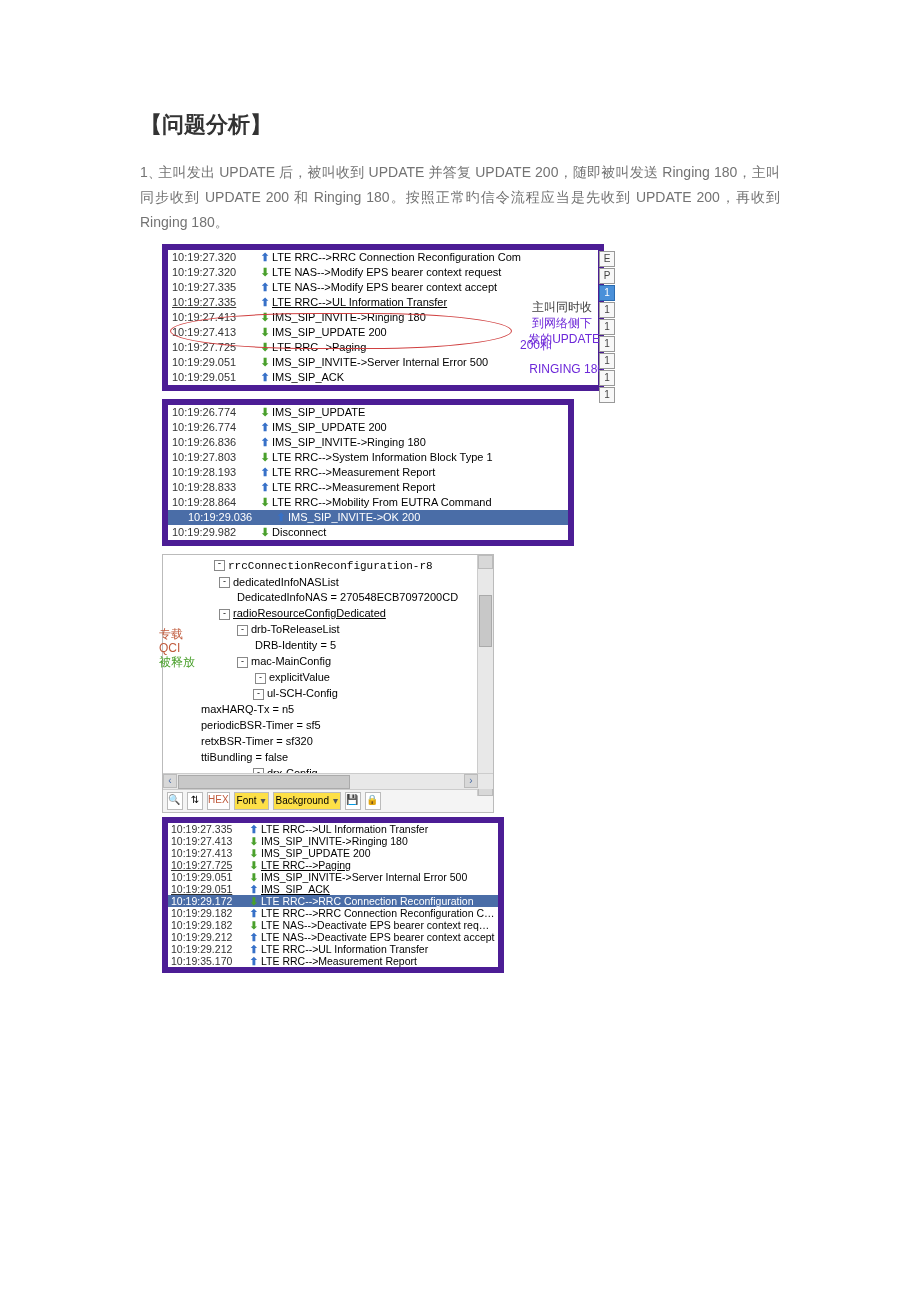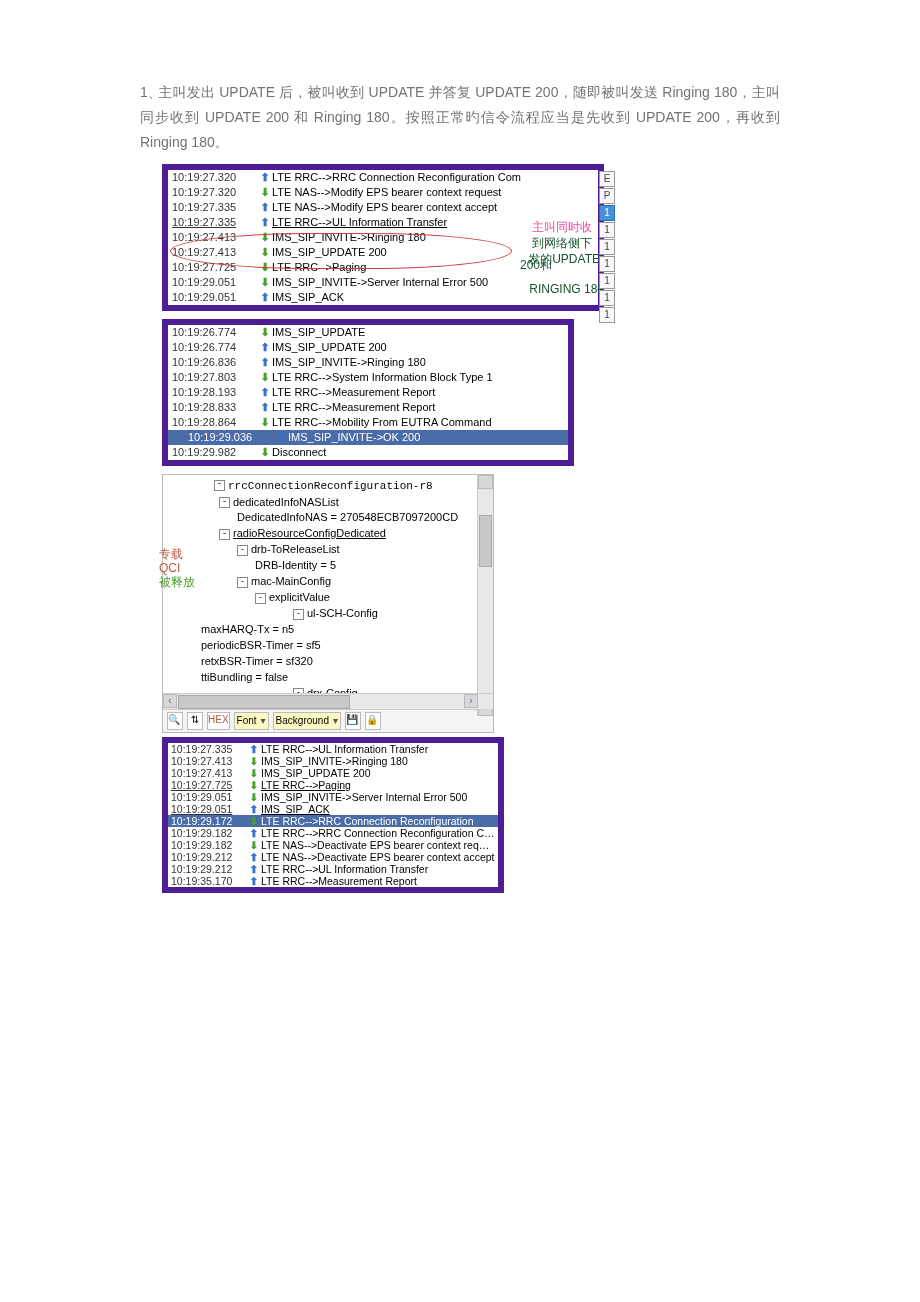--- a/index.html
+++ b/index.html
@@ -80,25 +80,25 @@
   .underline { text-decoration: underline; }
   .oval {
     position:absolute;
     border:1px solid #d04040;
     border-radius:50%/60%;
     pointer-events:none;
   }
   .annot {
     position:absolute;
     font-size:12px;
-    color:#14532d;
+    color:#6d28d9;
     line-height:1.2;
     text-align:left;
   }
-  .annot.blue { color:#ec4899; }
+  .annot.blue { color:#404040; }
 
   
   .tree-wrap {
     margin-left:22px;
     width:330px;
     border:1px solid #bbb;
     font-family: Tahoma, Geneva, sans-serif;
     font-size:11px;
     position:relative;
     margin-bottom:4px;
@@ -110,39 +110,39 @@
     padding:4px 0 4px 38px;
     line-height:1.45;
     color:#000;
   }
   .tree-body .node { white-space:nowrap; }
   .box { display:inline-block;width:9px;height:9px;border:1px solid #888;line-height:7px;font-size:9px;text-align:center;margin-right:3px;vertical-align:middle;background:#fff;}
   .tree-body .t1 { margin-left:13px;font-family:Liberation Mono, monospace; }
   .tree-body .t2 { margin-left:18px; }
   .tree-body .t3 { margin-left:36px; }
   .tree-body .t4 { margin-left:54px; }
-  .tree-body .t5 { margin-left:92px; }
+  .tree-body .t5 { margin-left:52px; }
   .tree-body .t6 { }
   .tree-scroll-v {
     position:absolute;right:0;top:0;bottom:16px;width:15px;background:#e8e8e8;border-left:1px solid #ccc;
   }
   .tree-scroll-v::before{content:"";position:absolute;top:0;left:0;right:0;height:14px;background:#d8d8d8;border:1px solid #bbb;box-sizing:border-box;}
   .tree-scroll-v::after{content:"";position:absolute;bottom:0;left:0;right:0;height:14px;background:#d8d8d8;border:1px solid #bbb;box-sizing:border-box;}
   .thumb-v{position:absolute;left:1px;right:1px;top:40px;height:50px;background:#c8c8c8;border:1px solid #aaa;}
   .tree-scroll-h {
     height:15px;background:#e8e8e8;border-top:1px solid #ccc;position:relative;
   }
   .tree-scroll-h .lb,.tree-scroll-h .rb{position:absolute;top:0;width:14px;height:14px;background:#d8d8d8;border:1px solid #bbb;box-sizing:border-box;font-size:10px;line-height:12px;text-align:center;color:#4a6da7;}
   .tree-scroll-h .lb{left:0;} .tree-scroll-h .rb{right:15px;}
   .thumb-h{position:absolute;left:15px;top:1px;height:12px;width:170px;background:#c8c8c8;border:1px solid #aaa;}
   .tree-toolbar {
     height:22px;border-top:1px solid #ccc;display:flex;align-items:center;padding:0 4px;gap:4px;font-size:11px;background:#f4f4f4;
   }
   .tbtn{display:inline-block;min-width:14px;height:16px;border:1px solid #bbb;background:#fff;font-size:10px;text-align:center;line-height:14px;}
-  .tdrop{display:inline-flex;align-items:center;border:1px solid #bbb;background:#fef9c3;height:16px;padding:0 2px;font-size:10px;}
+  .tdrop{display:inline-flex;align-items:center;border:1px solid #bbb;background:#fde047;height:16px;padding:0 2px;font-size:10px;}
   .tdrop .dd{margin-left:4px;color:#555;}
   .left-annot {
     position:absolute;left:-4px;top:72px;width:40px;font-size:12px;color:#c05a3c;line-height:1.2;
   }
   .left-annot .green { color:#4aa02c; }
 
   .bottom-row { display:flex; align-items:flex-start; gap:14px; margin-left:22px;}
   .log-panel.compact .log-row { font-size:10.5px; padding:0 3px;}
   .log-panel.compact .log-row .ts { width:76px; }
 
@@ -156,20 +156,21 @@
   }
   .mini-tree .node { white-space:nowrap; }
   .mini-tree .m1 { margin-left:0; }
   .mini-tree .m2 { margin-left:14px; }
   .mini-tree .m3 { margin-left:28px; }
 </style>
 </head>
 <body>
 
 <div class="page">
+  <h2 class="heading">【问题分析】</h2>
 
   <p class="para">
     <span class="num">1、</span><span>主叫发出 UPDATE 后，被叫收到 UPDATE 并答复 UPDATE 200，随即被叫发送 Ringing 180，主叫同步收到 UPDATE 200 和 Ringing 180。按照正常旳信令流程应当是先收到 UPDATE 200，再收到 Ringing 180。</span>
   </p>
 
   <div class="log-panel w430" style="position:relative;">
     <div id="log1-rows">
         <div class="log-row">
           <span class="ts">10:19:27.320</span>
           <span class="arrow up">⬆</span>

